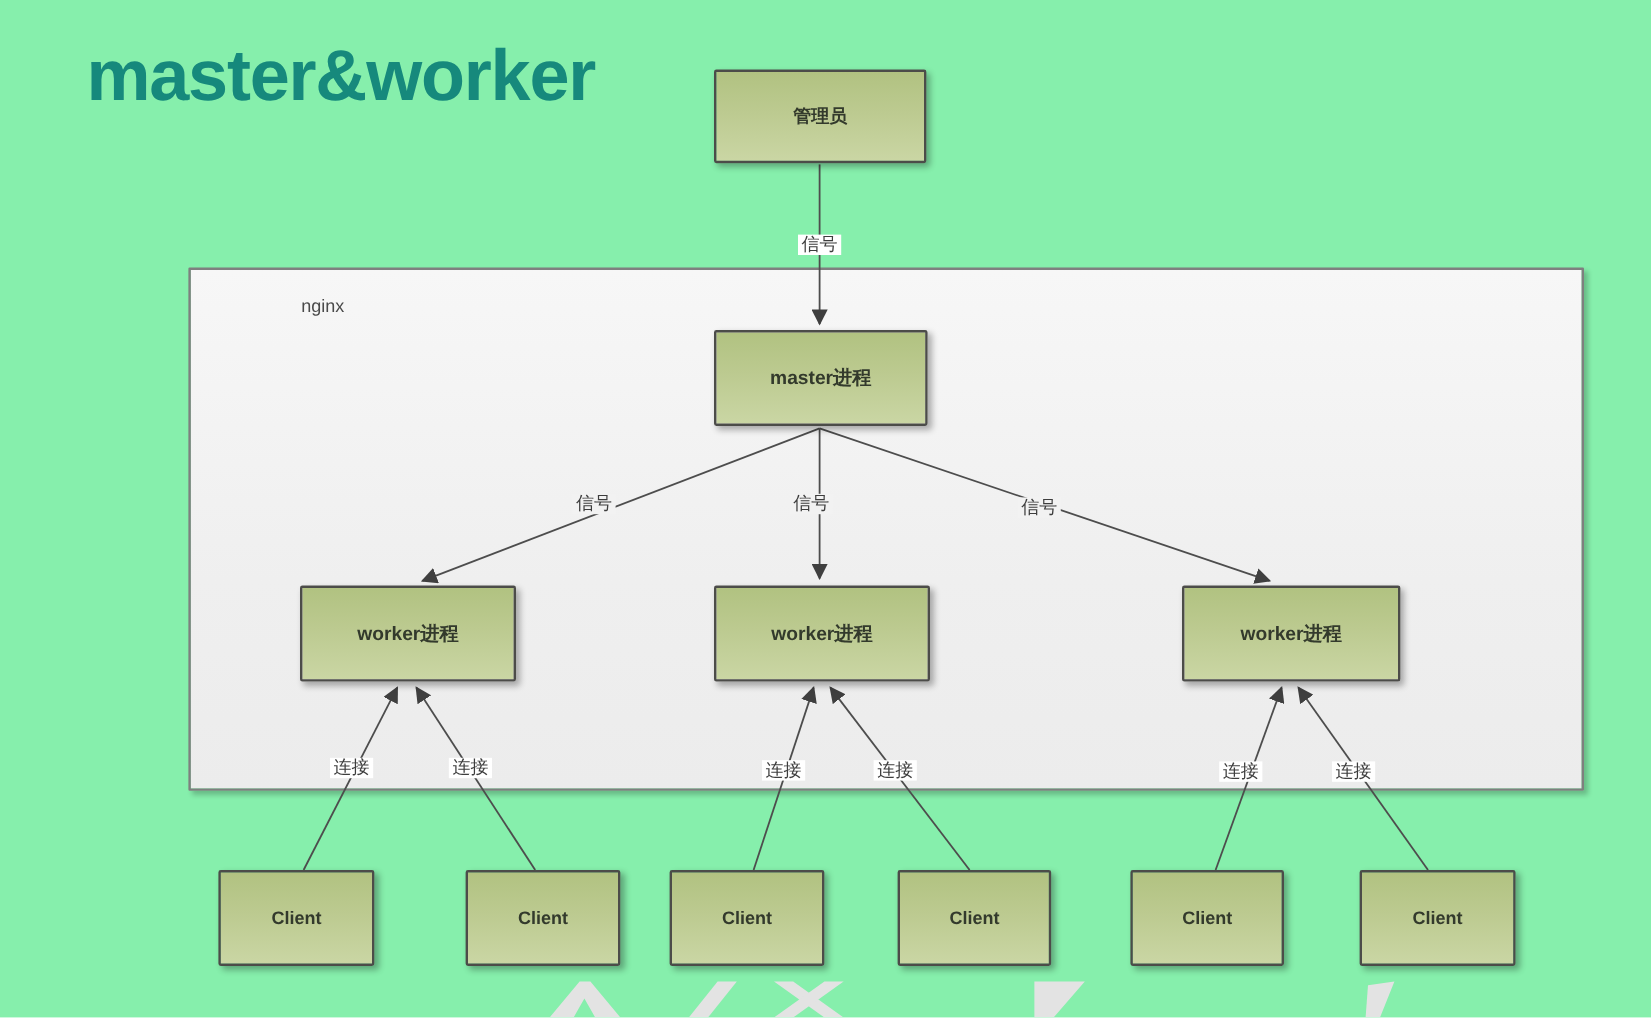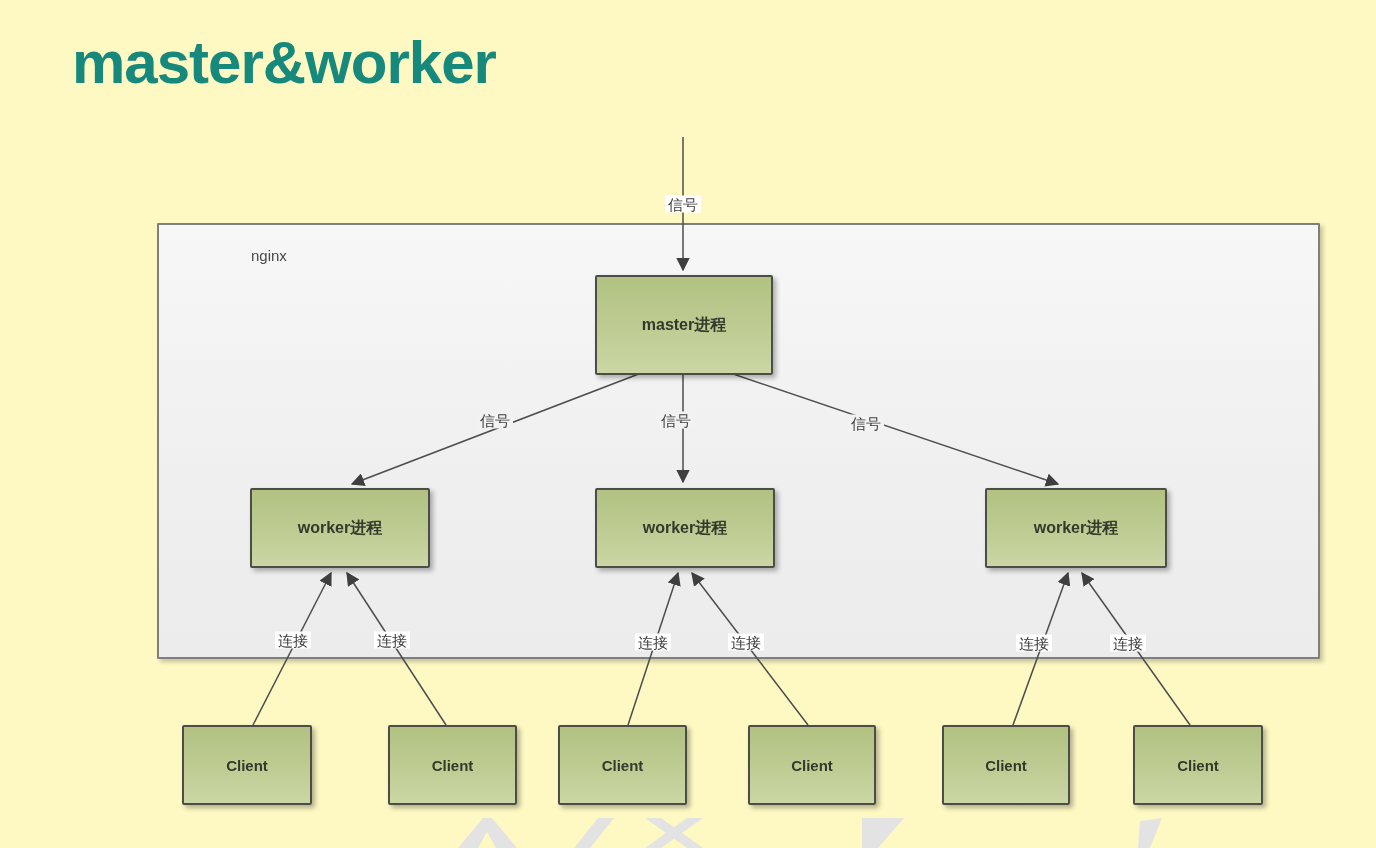--- a/index.html
+++ b/index.html
@@ -1,18 +1,18 @@
 <!DOCTYPE html>
 <html><head>
 <meta charset="utf-8">
 <style>
   html,body{margin:0;padding:0;background:#ffffff;}
   .canvas{
     position:relative;width:1376px;height:848px;overflow:hidden;
-    background:#fef9c3;
+    background:#86efac;
     font-family:"Liberation Sans", sans-serif;
   }
   .title{
     position:absolute;left:72px;top:28px;margin:0;
     font-size:60px;font-weight:600;letter-spacing:-1px;
     color:#16897c;
   }
   
   .nginx-box{
     position:absolute;left:157px;top:223px;width:1163px;height:436px;
@@ -95,22 +95,23 @@
   <span class="edge-label on-gray" style="left:676px;top:420px">信号</span>
   <span class="edge-label on-gray" style="left:866px;top:423px">信号</span>
 
   <span class="edge-label on-white" style="left:293px;top:640px">连接</span>
   <span class="edge-label on-white" style="left:392px;top:640px">连接</span>
   <span class="edge-label on-white" style="left:653px;top:642px">连接</span>
   <span class="edge-label on-white" style="left:746px;top:642px">连接</span>
   <span class="edge-label on-white" style="left:1034px;top:643px">连接</span>
   <span class="edge-label on-white" style="left:1128px;top:643px">连接</span>
 
+  <div class="node small" style="left:595px;top:58px;width:177px;height:78px">管理员</div>
 
-  <div class="node" style="left:595px;top:275px;width:178px;height:100px">master进程</div>
+  <div class="node" style="left:595px;top:275px;width:178px;height:80px">master进程</div>
 
   <div class="node" style="left:250px;top:488px;width:180px;height:80px">worker进程</div>
   <div class="node" style="left:595px;top:488px;width:180px;height:80px">worker进程</div>
   <div class="node" style="left:985px;top:488px;width:182px;height:80px">worker进程</div>
 
   <div class="node small" style="left:182px;top:725px;width:130px;height:80px">Client</div>
   <div class="node small" style="left:388px;top:725px;width:129px;height:80px">Client</div>
   <div class="node small" style="left:558px;top:725px;width:129px;height:80px">Client</div>
   <div class="node small" style="left:748px;top:725px;width:128px;height:80px">Client</div>
   <div class="node small" style="left:942px;top:725px;width:128px;height:80px">Client</div>

